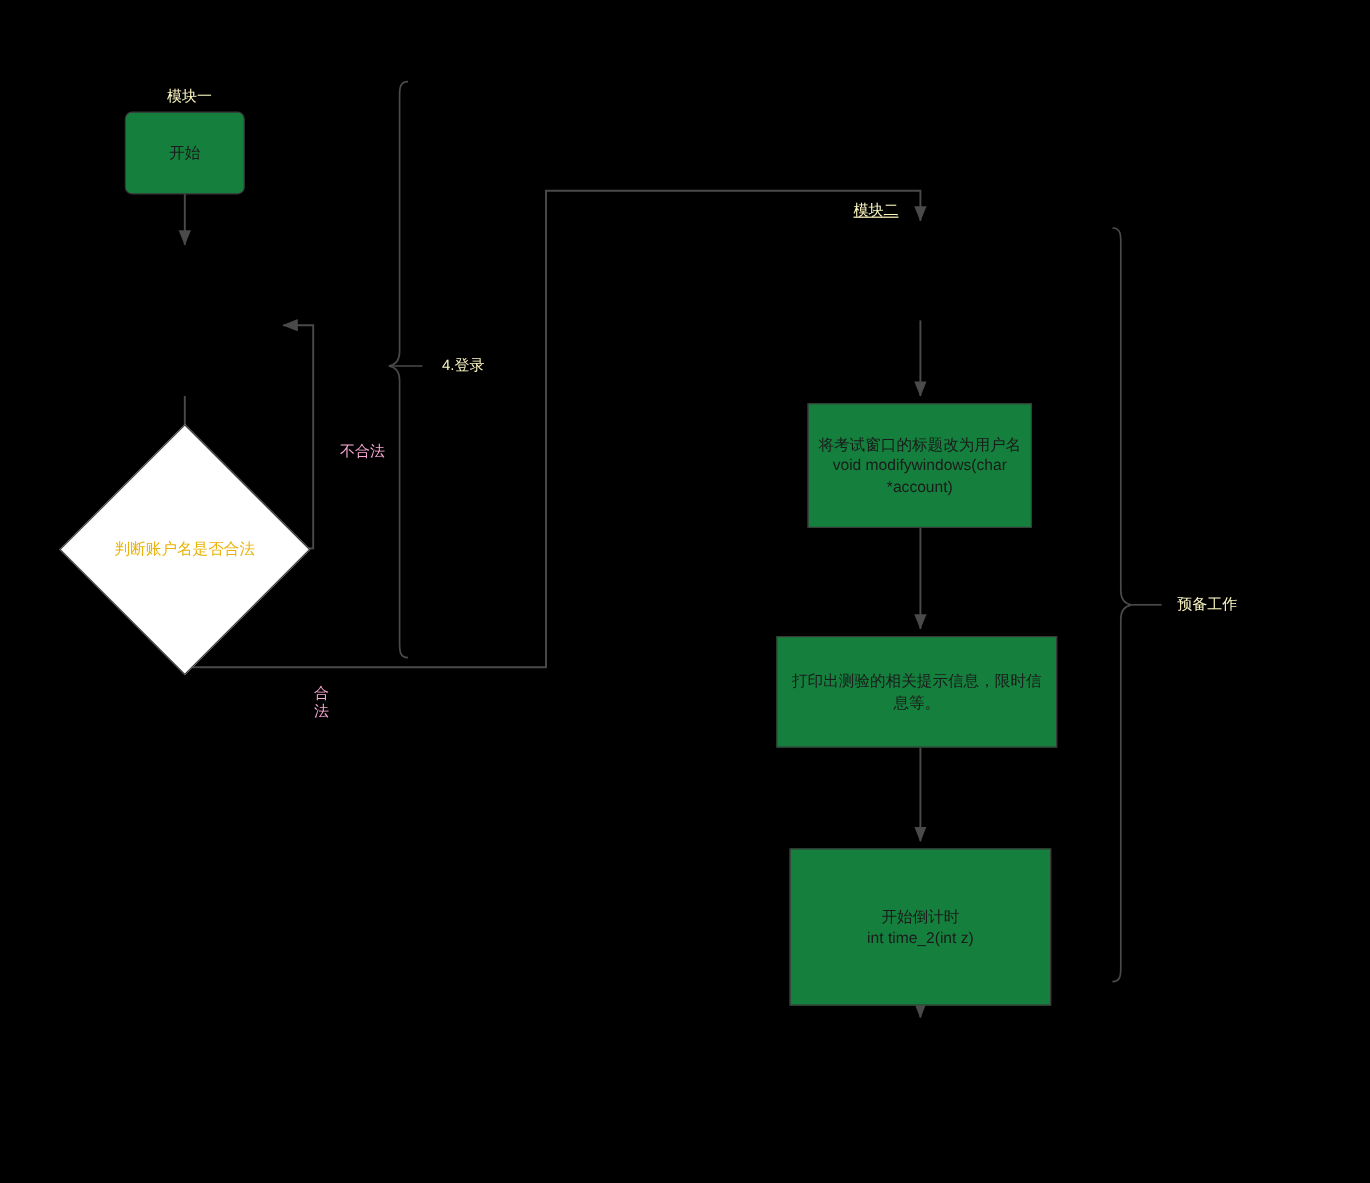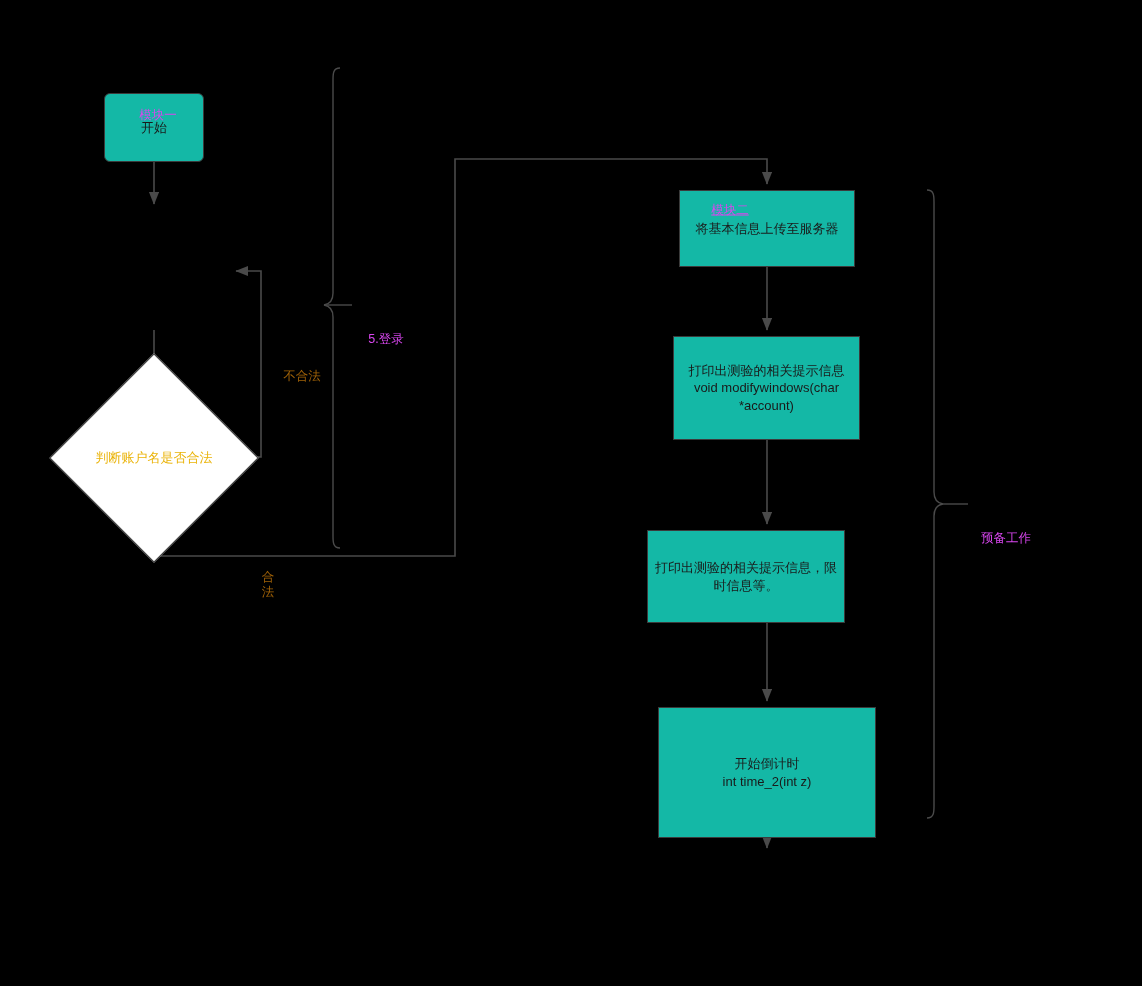--- a/index.html
+++ b/index.html
@@ -21,21 +21,21 @@
   #svg-layer {
     position: absolute;
     left: 0;
     top: 0;
     width: 1142px;
     height: 986px;
   }
   .node {
     position: absolute;
     box-sizing: border-box;
-    background: #14b8a6;
+    background: #15803d;
     border: 1.6px solid #3b3b3b;
     color: #1a1a1a;
     display: flex;
     align-items: center;
     justify-content: center;
     text-align: center;
     font-size: 13px;
     line-height: 1.32;
     padding: 4px 6px;
     white-space: pre-line;
@@ -60,37 +60,36 @@
   }
   .diamond-label {
     position: relative;
     z-index: 2;
     font-size: 13px;
     color: #eab308;
     white-space: nowrap;
   }
   .edge-label {
     position: absolute;
-    color: #a16207;
+    color: #f9a8d4;
     font-size: 12.5px;
     line-height: 1.18;
     text-align: center;
     white-space: pre-line;
     z-index: 4;
     transform: translate(-50%, -50%);
   }
   .group-label {
     position: absolute;
-    color: #d946ef;
+    color: #fef9c3;
     font-size: 12.5px;
     line-height: 1.2;
     white-space: nowrap;
     z-index: 4;
     transform: translate(-50%, -50%);
-    margin-top: 34px;
   }
 </style>
 </head>
 <body>
 
 <div id="canvas">
 
   <svg id="svg-layer" viewBox="0 0 1142 986" xmlns="http://www.w3.org/2000/svg">
     <defs>
       <marker id="arrowhead" markerWidth="9" markerHeight="9" refX="7.6" refY="3.2" orient="auto" markerUnits="strokeWidth">
@@ -124,40 +123,39 @@
              L934,492 C934,499 937,503 943,504
              C937,505 934,509 934,516
              L934,806 C934,812 934,818 927,818" stroke="#4a4a4a" stroke-width="1.4" fill="none"></path>
     <path d="M943,504 L968,504" stroke="#4a4a4a" stroke-width="1.4" fill="none"></path>
   </svg>
 
   <div class="group-label" style="left:158px; top:81px;">模块一</div>
 
   <div class="group-label" style="left:730px; top:176px;text-decoration:underline;">模块二</div>
 
-  <div class="group-label" style="left:386px; top:305px;">5.登录</div>
+  <div class="group-label" style="left:386px; top:305px;">4.登录</div>
 
   <div class="group-label" style="left:1006px; top:504px;">预备工作</div>
 
   <div class="edge-label" style="left:302px; top:376px;">不合法</div>
 
   <div class="edge-label" style="left:268px; top:585px;">合
 法</div>
 
   <div class="node rounded" style="left:104px; top:93px; width:100px; height:69px;">开始</div>
 
 
   <div class="node diamond" style="left:80px; top:384px; width:148px; height:148px;">
     <span class="diamond-shape"></span>
     <span class="diamond-label">判断账户名是否合法</span>
   </div>
 
-  <div class="node" style="left:679px; top:190px; width:176px; height:77px;">将基本信息上传至服务器</div>
 
-  <div class="node" style="left:673px; top:336px; width:187px; height:104px;">打印出测验的相关提示信息      void modifywindows(char *account)</div>
+  <div class="node" style="left:673px; top:336px; width:187px; height:104px;">将考试窗口的标题改为用户名      void modifywindows(char *account)</div>
 
-  <div class="node" style="left:647px; top:530px; width:198px; height:93px;text-align:center;">打印出测验的相关提示信息，限时信息等。</div>
+  <div class="node" style="left:647px; top:530px; width:234px; height:93px;text-align:center;">打印出测验的相关提示信息，限时信息等。</div>
 
   <div class="node" style="left:658px; top:707px; width:218px; height:131px;">开始倒计时
 int time_2(int  z)</div>
 
 
 </div>
 
 </body></html>

